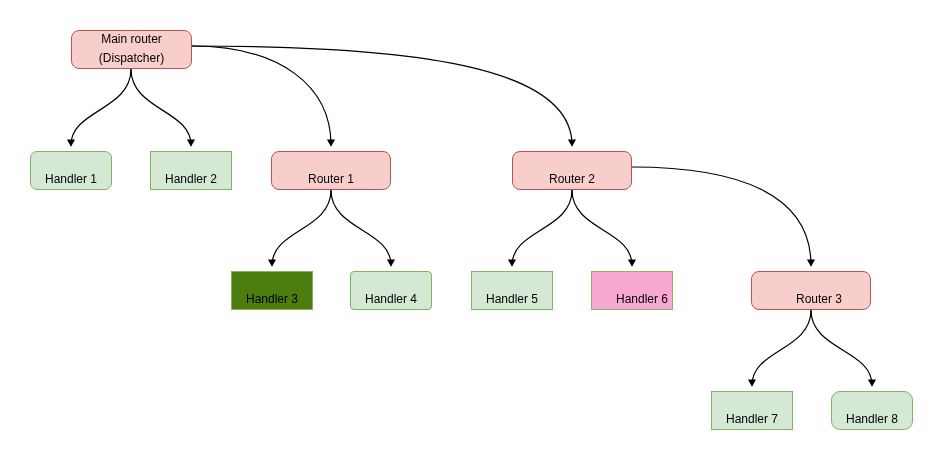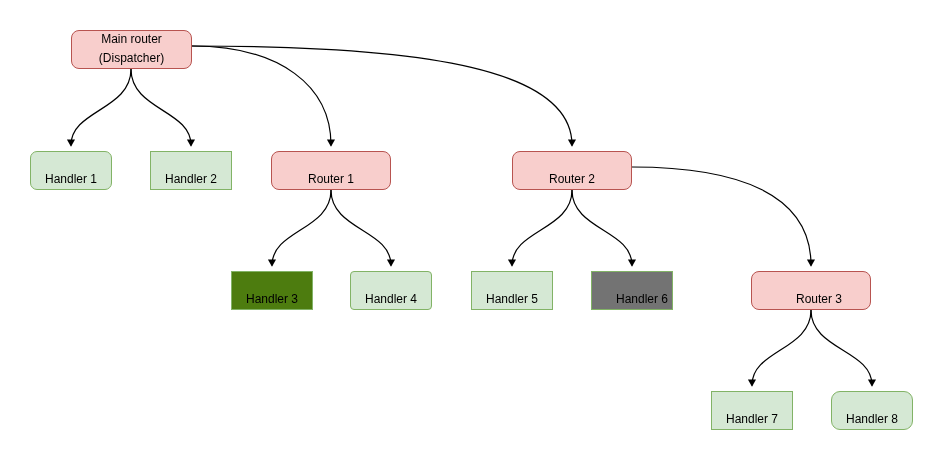--- a/index.html
+++ b/index.html
@@ -76,19 +76,19 @@
   <div id="nodes-group">
       <div class="node" style="left: 71px; top: 30px; width: 121px; height: 39px; background: rgb(248, 206, 204); border-color: rgb(184, 84, 80); border-radius: 8px;"><span class="node-label">Main router
 (Dispatcher)</span></div>
       <div class="node" style="left: 30px; top: 151px; width: 82px; height: 39px; background: rgb(213, 232, 212); border-color: rgb(130, 179, 102); border-radius: 7px;"><span class="node-label">Handler 1</span></div>
       <div class="node" style="left: 150px; top: 151px; width: 82px; height: 39px; background: rgb(213, 232, 212); border-color: rgb(130, 179, 102); border-radius: 0px;"><span class="node-label">Handler 2</span></div>
       <div class="node" style="left: 271px; top: 151px; width: 120px; height: 39px; background: rgb(248, 206, 204); border-color: rgb(184, 84, 80); border-radius: 8px;"><span class="node-label">Router 1</span></div>
       <div class="node" style="left: 512px; top: 151px; width: 120px; height: 39px; background: rgb(248, 206, 204); border-color: rgb(184, 84, 80); border-radius: 8px;"><span class="node-label">Router 2</span></div>
       <div class="node" style="left: 231px; top: 271px; width: 82px; height: 39px; background: #4d7c0f; border-color: rgb(130, 179, 102); border-radius: 0px;"><span class="node-label">Handler 3</span></div>
       <div class="node" style="left: 350px; top: 271px; width: 82px; height: 39px; background: rgb(213, 232, 212); border-color: rgb(130, 179, 102); border-radius: 4px;"><span class="node-label">Handler 4</span></div>
       <div class="node" style="left: 471px; top: 271px; width: 82px; height: 39px; background: rgb(213, 232, 212); border-color: rgb(130, 179, 102); border-radius: 0px;"><span class="node-label">Handler 5</span></div>
-      <div class="node" style="left: 591px; top: 271px; width: 82px; height: 39px; background: #737373; border-color: rgb(130, 179, 102); border-radius: 0px; padding-left: 20px;"><span class="node-label">Handler 6</span></div>
+      <div class="node" style="left: 591px; top: 271px; width: 82px; height: 39px; background: #f9a8d4; border-color: rgb(130, 179, 102); border-radius: 0px; padding-left: 20px;"><span class="node-label">Handler 6</span></div>
       <div class="node" style="left: 751px; top: 271px; width: 120px; height: 39px; background: rgb(248, 206, 204); border-color: rgb(184, 84, 80); border-radius: 8px; padding-left: 16px;"><span class="node-label">Router 3</span></div>
       <div class="node" style="left: 711px; top: 391px; width: 82px; height: 39px; background: rgb(213, 232, 212); border-color: rgb(130, 179, 102); border-radius: 0px;"><span class="node-label">Handler 7</span></div>
       <div class="node" style="left: 831px; top: 391px; width: 82px; height: 39px; background: rgb(213, 232, 212); border-color: rgb(130, 179, 102); border-radius: 9px;"><span class="node-label">Handler 8</span></div>
     </div>
 
 </div>
 
 </body></html>

